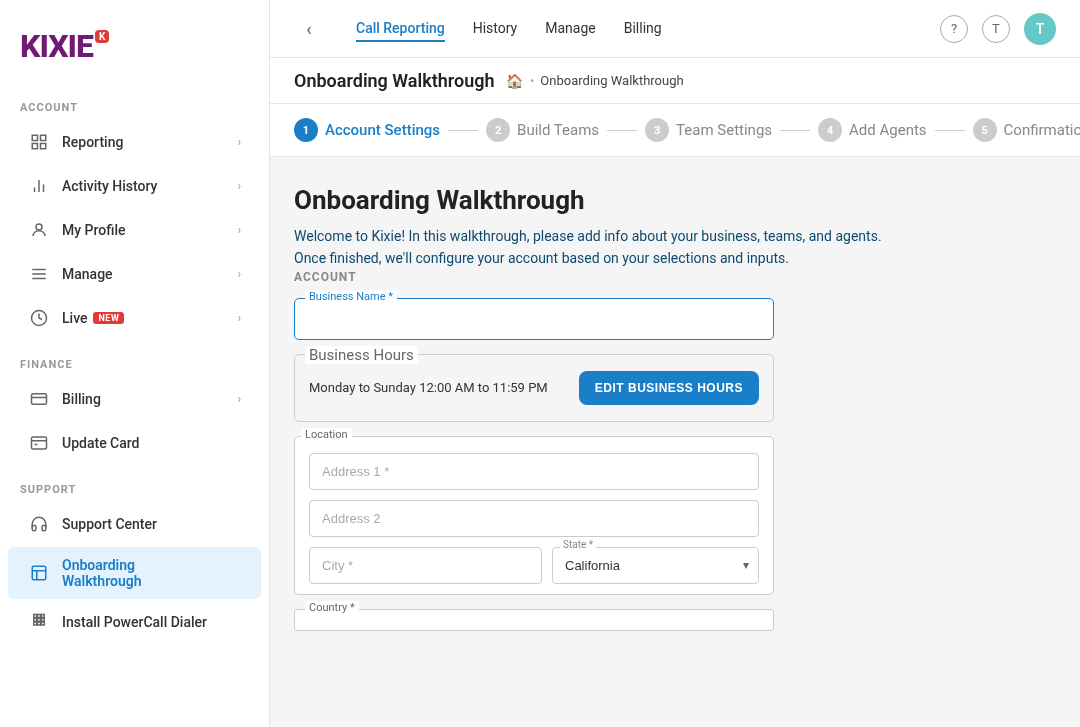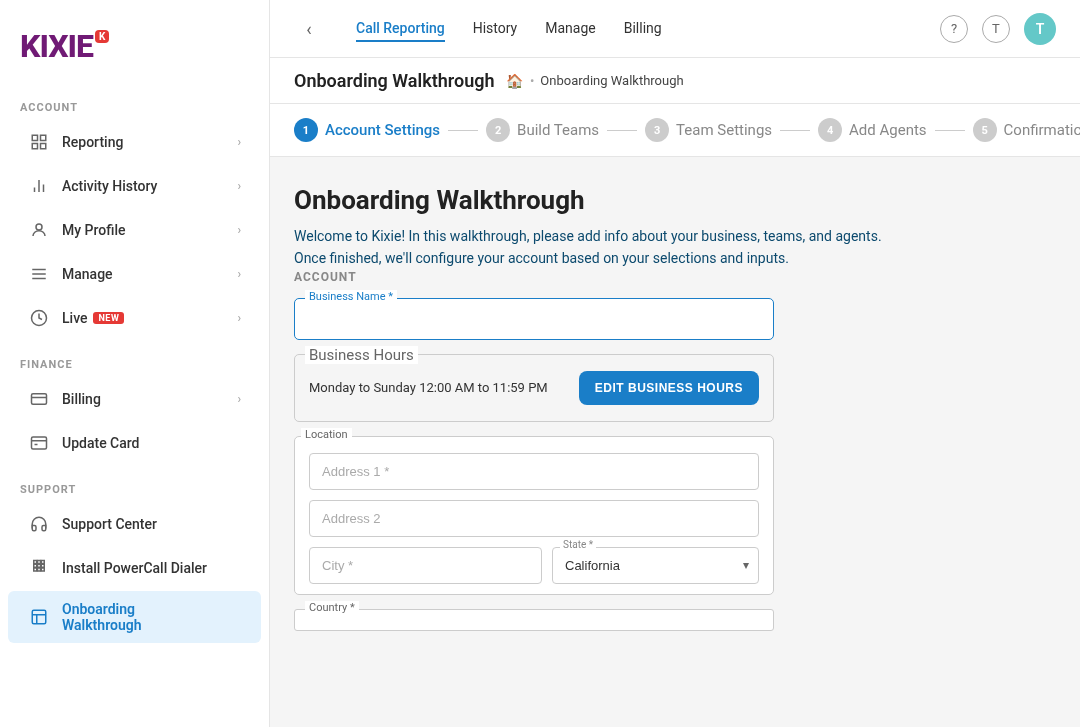--- a/index.html
+++ b/index.html
@@ -549,46 +549,46 @@
     <span class="icon">
       <svg width="18" height="18" viewBox="0 0 24 24" fill="none" stroke="currentColor" stroke-width="2">
           <path d="M3 18v-6a9 9 0 0 1 18 0v6"></path>
           <path d="M21 19a2 2 0 0 1-2 2h-1a2 2 0 0 1-2-2v-3a2 2 0 0 1 2-2h3z"></path>
           <path d="M3 19a2 2 0 0 0 2 2h1a2 2 0 0 0 2-2v-3a2 2 0 0 0-2-2H3z"></path>
         </svg>
     </span>
     <span>Support Center</span>
   </div>
 
+  <div class="sidebar-item active">
+    <span class="icon">
+      <svg width="18" height="18" viewBox="0 0 24 24" fill="none" stroke="#1a7ec8" stroke-width="2">
+          <rect x="3" y="3" width="18" height="18" rx="2"></rect>
+          <line x1="3" y1="9" x2="21" y2="9"></line>
+          <line x1="9" y1="21" x2="9" y2="9"></line>
+        </svg>
+    </span>
+    <span style="color:#1a7ec8; font-weight:600;">Onboarding<br>Walkthrough</span>
+  </div>
+
   <div class="sidebar-item">
     <span class="icon">
       <svg width="18" height="18" viewBox="0 0 24 24" fill="none" stroke="currentColor" stroke-width="2">
           <rect x="5" y="2" width="4" height="4"></rect>
           <rect x="10" y="2" width="4" height="4"></rect>
           <rect x="15" y="2" width="4" height="4"></rect>
           <rect x="5" y="7" width="4" height="4"></rect>
           <rect x="10" y="7" width="4" height="4"></rect>
           <rect x="15" y="7" width="4" height="4"></rect>
           <rect x="5" y="12" width="4" height="4"></rect>
           <rect x="10" y="12" width="4" height="4"></rect>
           <rect x="15" y="12" width="4" height="4"></rect>
         </svg>
     </span>
     <span>Install PowerCall Dialer</span>
-  </div>
-
-  <div class="sidebar-item active">
-    <span class="icon">
-      <svg width="18" height="18" viewBox="0 0 24 24" fill="none" stroke="#1a7ec8" stroke-width="2">
-          <rect x="3" y="3" width="18" height="18" rx="2"></rect>
-          <line x1="3" y1="9" x2="21" y2="9"></line>
-          <line x1="9" y1="21" x2="9" y2="9"></line>
-        </svg>
-    </span>
-    <span style="color:#1a7ec8; font-weight:600;">Onboarding<br>Walkthrough</span>
   </div>
 </div>
 
 <div class="main">
 
   <div class="top-nav">
     <div class="top-nav-collapse">‹</div>
     <div class="top-nav-links">
       <span class="top-nav-link active">Call Reporting</span>
       <span class="top-nav-link">History</span>

